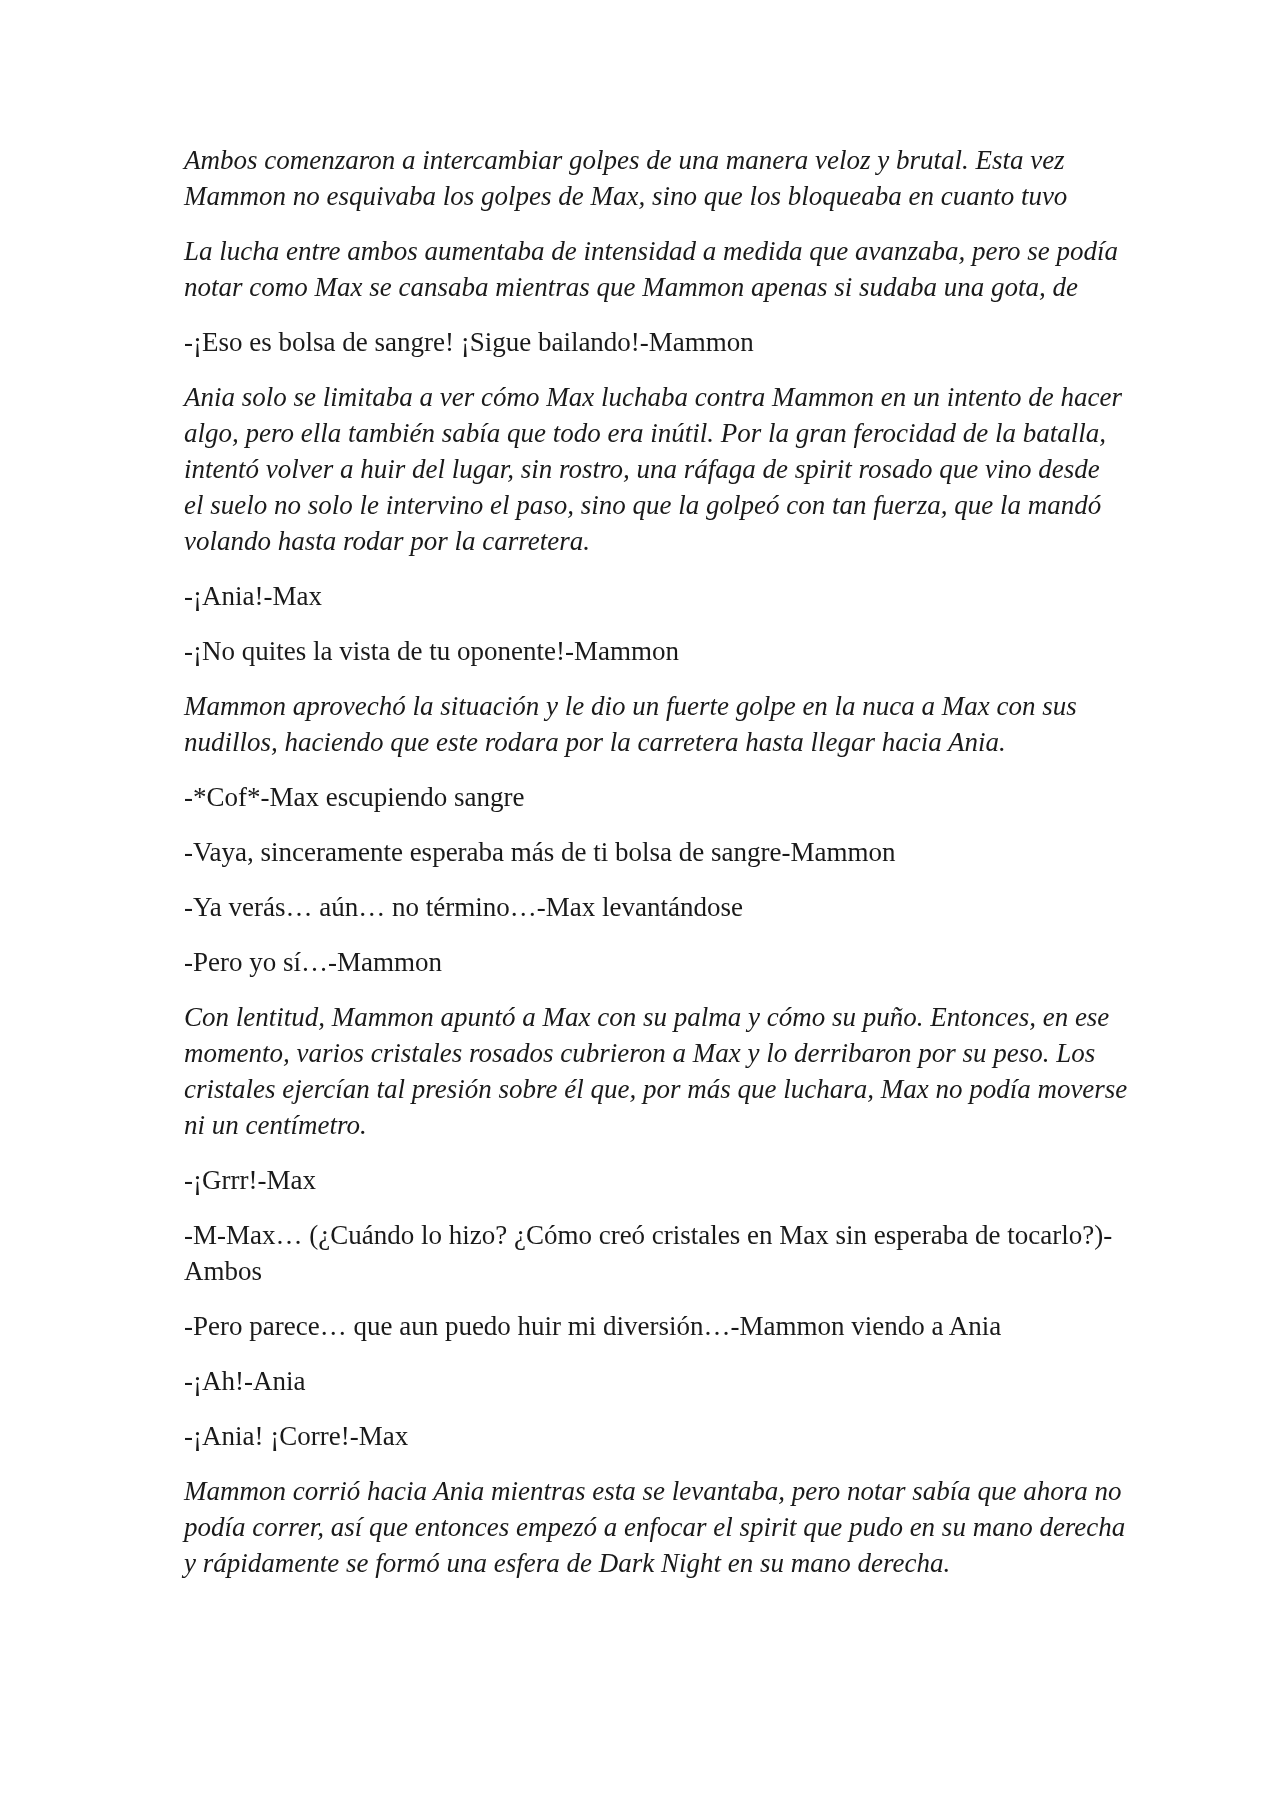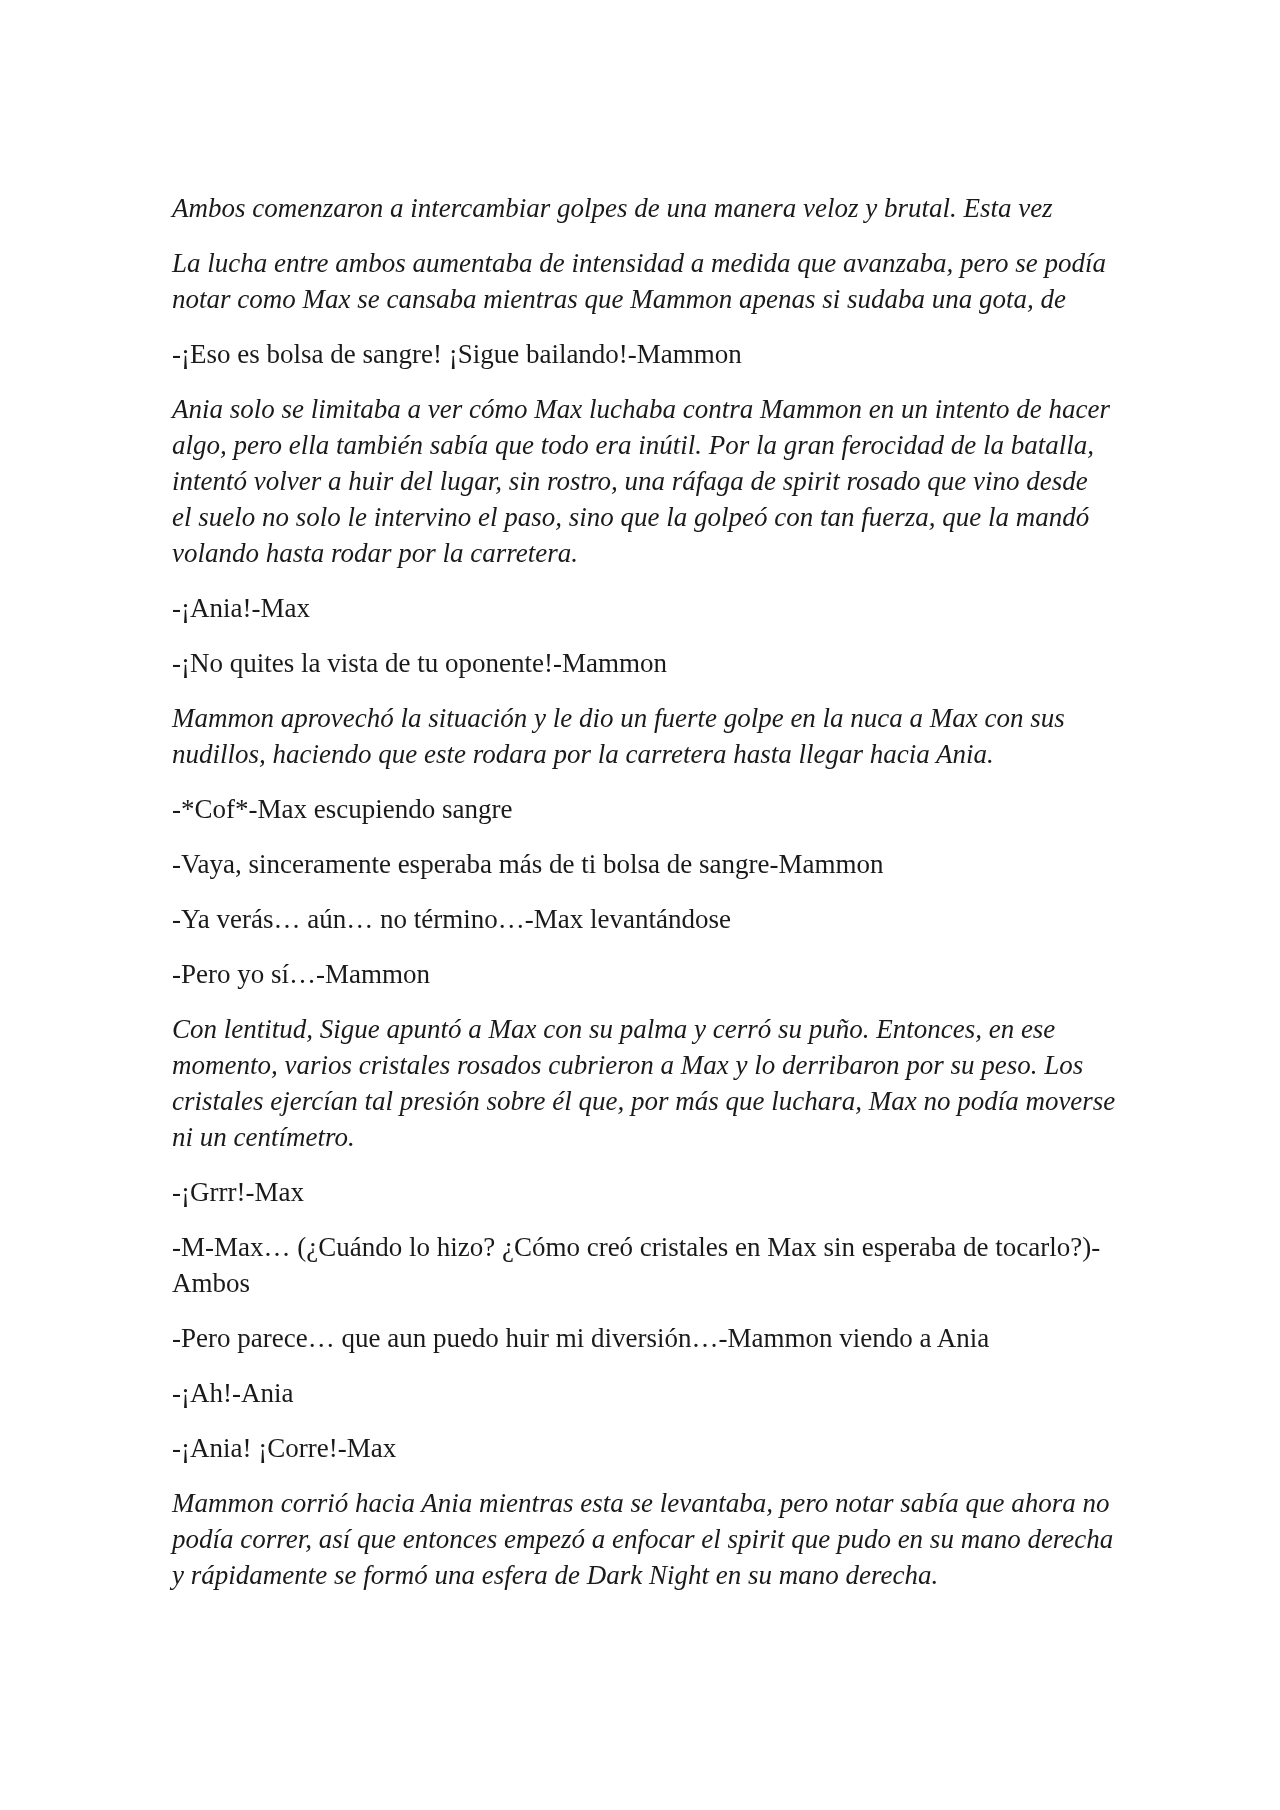--- a/index.html
+++ b/index.html
@@ -10,23 +10,22 @@
   .page {
     position: relative;
     width: 1280px;
     height: 1810px;
     background: #ffffff;
     overflow: hidden;
   }
   .content {
     position: absolute;
     top: 142px;
-    left: 172px;
+    left: 184px;
     width: 935px;
-    margin-top: 48px;
   }
   .para {
     margin: 0 0 19px 0;
     font-family: "Liberation Serif", serif;
     font-size: 27px;
     line-height: 36px;
     color: #1a1a1a;
     font-style: normal;
   }
   .para.italic {
@@ -38,20 +37,21 @@
   }
 </style>
 </head>
 <body>
 
 <div class="page">
   <div class="content">
 
     <p class="para italic">
       <span class="line">Ambos comenzaron a intercambiar golpes de una manera veloz y brutal. Esta vez</span>
+      <span class="line">Mammon no esquivaba los golpes de Max, sino que los bloqueaba en cuanto tuvo</span>
     </p>
 
     <p class="para italic">
       <span class="line">La lucha entre ambos aumentaba de intensidad a medida que avanzaba, pero se podía</span>
       <span class="line">notar como Max se cansaba mientras que Mammon apenas si sudaba una gota, de</span>
     </p>
 
     <p class="para">
       <span class="line">-¡Eso es bolsa de sangre! ¡Sigue bailando!-Mammon</span>
     </p>
@@ -87,21 +87,21 @@
 
     <p class="para">
       <span class="line">-Ya verás… aún… no término…-Max levantándose</span>
     </p>
 
     <p class="para">
       <span class="line">-Pero yo sí…-Mammon</span>
     </p>
 
     <p class="para italic">
-      <span class="line">Con lentitud, Sigue apuntó a Max con su palma y cerró su puño. Entonces, en ese</span>
+      <span class="line">Con lentitud, Mammon apuntó a Max con su palma y cómo su puño. Entonces, en ese</span>
       <span class="line">momento, varios cristales rosados cubrieron a Max y lo derribaron por su peso. Los</span>
       <span class="line">cristales ejercían tal presión sobre él que, por más que luchara, Max no podía moverse</span>
       <span class="line">ni un centímetro.</span>
     </p>
 
     <p class="para">
       <span class="line">-¡Grrr!-Max</span>
     </p>
 
     <p class="para">

